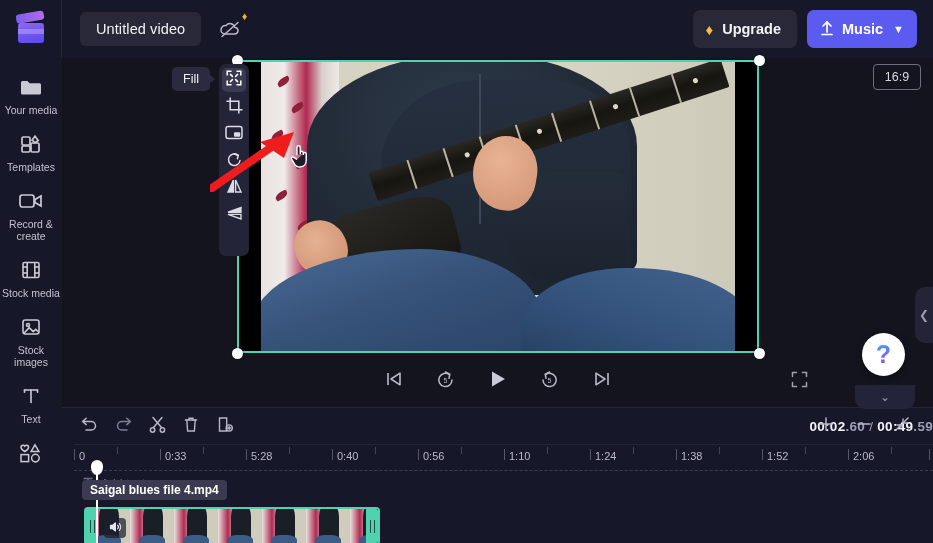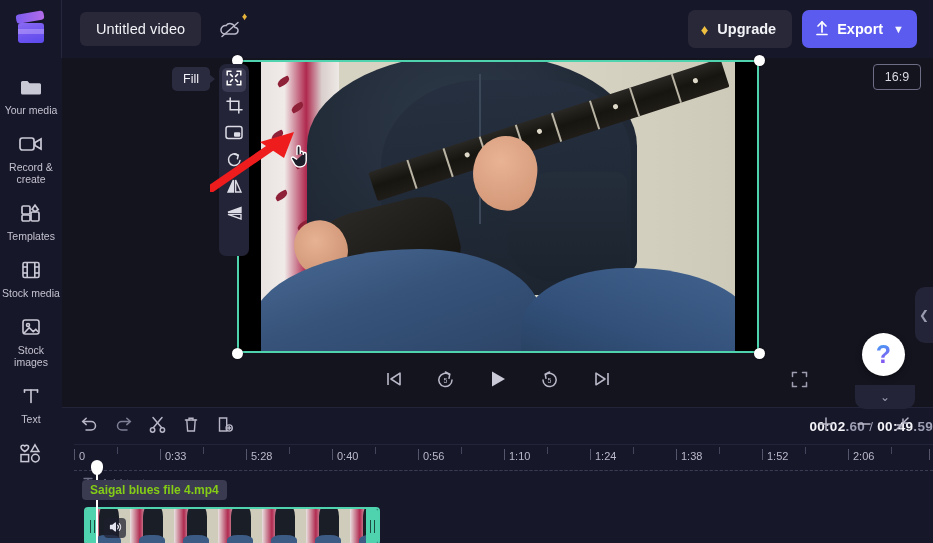--- a/index.html
+++ b/index.html
@@ -293,21 +293,21 @@
     color:#e4e4ee; cursor:pointer;
   }
   .playhead { position:absolute; left:22px; top:0; width:2px; height:100%; background:#fff; z-index:12; }
   .playhead-knob {
     position:absolute; left:-5px; top:-10px; width:12px; height:15px; background:#fff;
     border-radius:6px 6px 50% 50%; cursor:ew-resize;
   }
   .clip-tooltip {
     position:absolute; left:8px; top:10px; height:20px; padding:0 8px;
     background:#3a3a50; border-radius:4px; display:flex; align-items:center;
-    font-size:12px; font-weight:bold; color:#84cc16; z-index:13; white-space:nowrap;
+    font-size:12px; font-weight:bold; color:#ffffff; z-index:13; white-space:nowrap;
   }
 </style>
 </head>
 <body>
 
 <div id="app">
 
   <div class="topbar">
     <div class="logo-wrap">
       <div class="logo">
@@ -335,56 +335,56 @@
         <span>Upgrade</span>
       </div>
       <div class="btn-export">
         <span>
           <svg width="14" height="16" viewBox="0 0 14 16" fill="none" stroke="#fff" stroke-width="1.7" stroke-linecap="round">
             <line x1="7" y1="12" x2="7" y2="2"></line>
               <polyline points="3,6 7,2 11,6"></polyline>
               <line x1="2" y1="14.5" x2="12" y2="14.5"></line>
           </svg>
         </span>
-        <span>Export</span>
+        <span>Music</span>
         <span class="chev">▼</span>
       </div>
     </div>
   </div>
 
   <div class="sidebar">
     <div class="side-item">
       <span class="ico">
         <svg width="24" height="19" viewBox="0 0 24 19" fill="#c9c9d6">
           <path d="M2 4.5a1.5 1.5 0 0 1 1.5-1.5h5l2 2.2h10A1.5 1.5 0 0 1 22 6.7V15a1.5 1.5 0 0 1-1.5 1.5h-17A1.5 1.5 0 0 1 2 15z"></path>
         </svg>
       </span>
       <span class="lbl">Your media</span>
-    </div>
-
-    <div class="side-item">
-      <span class="ico">
-        <svg width="26" height="18" viewBox="0 0 26 18" fill="none" stroke="#c9c9d6" stroke-width="1.7">
-          <rect x="2" y="3" width="14" height="12" rx="2.4"></rect>
-          <path d="M17 7.5l6-3.5v10l-6-3.5z"></path>
-        </svg>
-      </span>
-      <span class="lbl">Record &amp; create</span>
     </div>
 
     <div class="side-item">
       <span class="ico">
         <svg width="22" height="22" viewBox="0 0 22 22" fill="none" stroke="#c9c9d6" stroke-width="1.7">
           <rect x="2" y="4" width="8" height="8" rx="1.3"></rect>
           <rect x="2" y="13" width="8" height="6" rx="1.3"></rect>
           <rect x="11" y="10" width="8" height="9" rx="1.3"></rect>
           <path d="M12 7.2l3-4 3.2 4.3-3.2 2.1z"></path>
         </svg>
       </span>
       <span class="lbl">Templates</span>
+    </div>
+
+    <div class="side-item">
+      <span class="ico">
+        <svg width="26" height="18" viewBox="0 0 26 18" fill="none" stroke="#c9c9d6" stroke-width="1.7">
+          <rect x="2" y="3" width="14" height="12" rx="2.4"></rect>
+          <path d="M17 7.5l6-3.5v10l-6-3.5z"></path>
+        </svg>
+      </span>
+      <span class="lbl">Record &amp; create</span>
     </div>
 
 
     <div class="side-item">
       <span class="ico">
         <svg width="22" height="20" viewBox="0 0 22 20" fill="none" stroke="#c9c9d6" stroke-width="1.6">
           <rect x="3" y="2.5" width="16" height="15" rx="1.6"></rect>
           <line x1="7.2" y1="2.5" x2="7.2" y2="17.5"></line>
             <line x1="14.8" y1="2.5" x2="14.8" y2="17.5"></line>
           <line x1="3" y1="7" x2="7.2" y2="7"></line>

